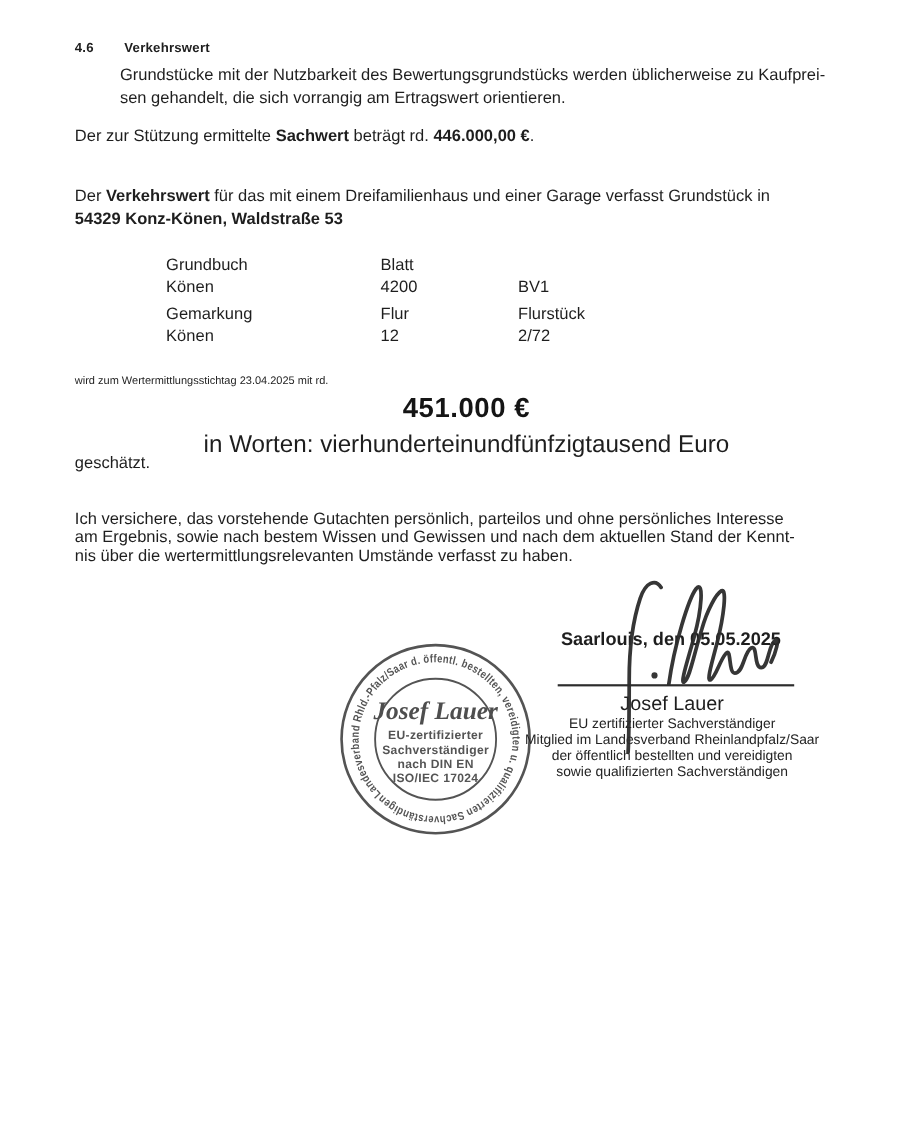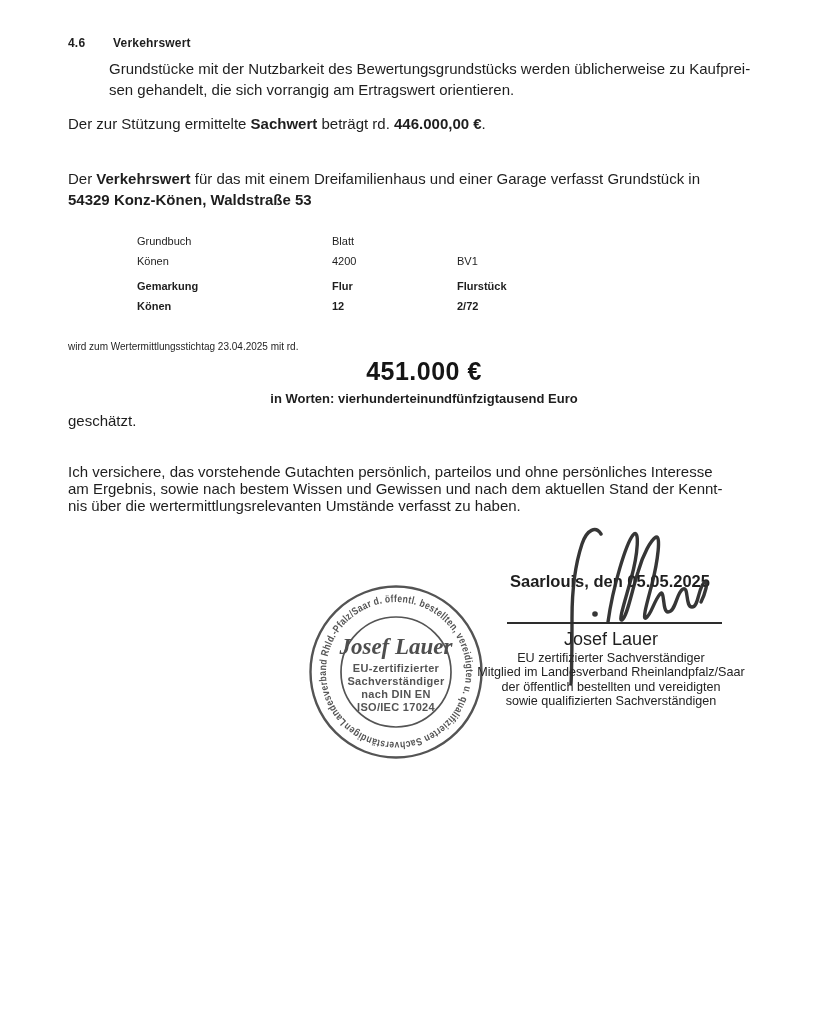--- a/index.html
+++ b/index.html
@@ -16,28 +16,28 @@
   
   .heading{left:68px;top:36px;font-size:12px;font-weight:bold;letter-spacing:.2px;}
   .sec-num{display:inline-block;width:45px;}
   
   .para{left:68px;width:745px;font-size:15px;line-height:20.5px;white-space:pre-line;}
   .p-intro{top:59px;margin-left:41px;}
   .p-values{top:114px;}
   .p-verkehr{top:169px;}
   .para-rich{left:68px;width:745px;font-size:15px;line-height:20.5px;}
   
-  .lr-table{left:137px;top:231px;font-size:11px;}
+  .lr-table{left:151px;top:231px;font-size:15px;}
   .lr-group{display:grid;grid-template-columns:195px 125px 160px;line-height:20px;row-gap:0;}
-  .lr-group + .lr-group{margin-top:5px;font-weight:bold;}
+  .lr-group + .lr-group{margin-top:5px;}
   .lr-cell{white-space:nowrap;}
   
   .p-stichtag{left:68px;top:341px;font-size:10px;}
   .value-big{left:68px;top:357px;width:712px;text-align:center;font-size:25px;font-weight:bold;letter-spacing:.5px;color:#151515;}
-  .value-words{left:68px;top:391px;width:712px;text-align:center;font-size:13px;font-weight:bold;}
+  .value-words{left:68px;top:391px;width:712px;text-align:center;font-size:22px;font-weight:normal;}
   .p-gesch{left:68px;top:412px;font-size:15px;}
   
   .p-assure{left:68px;top:463px;width:745px;font-size:15px;line-height:17.2px;white-space:pre-line;}
   
   .place-date{left:510px;top:572px;font-size:16.5px;font-weight:bold;}
   .sig-line{left:507px;top:622px;width:215px;border-top:2px solid #2d2d2d;height:0;}
   .name-block{left:477px;top:628px;width:268px;text-align:center;}
   .sig-name{font-size:18px;line-height:23px;}
   .sig-qual{font-size:12.6px;line-height:14.4px;white-space:pre-line;color:#232323;}
   

